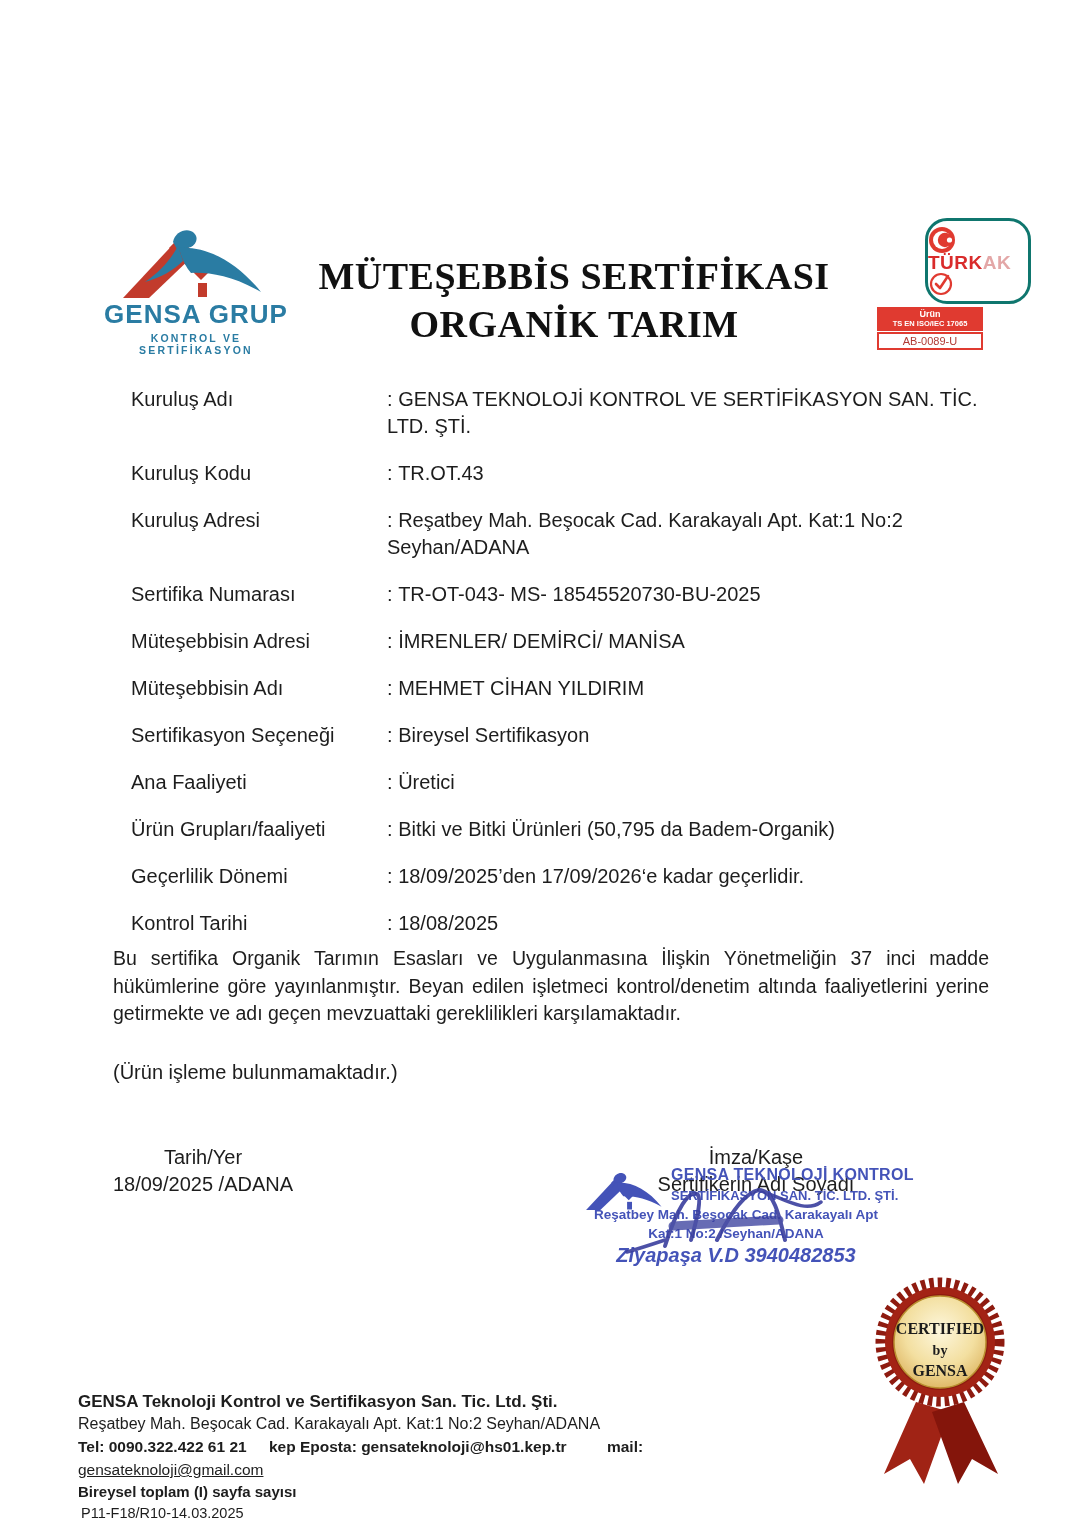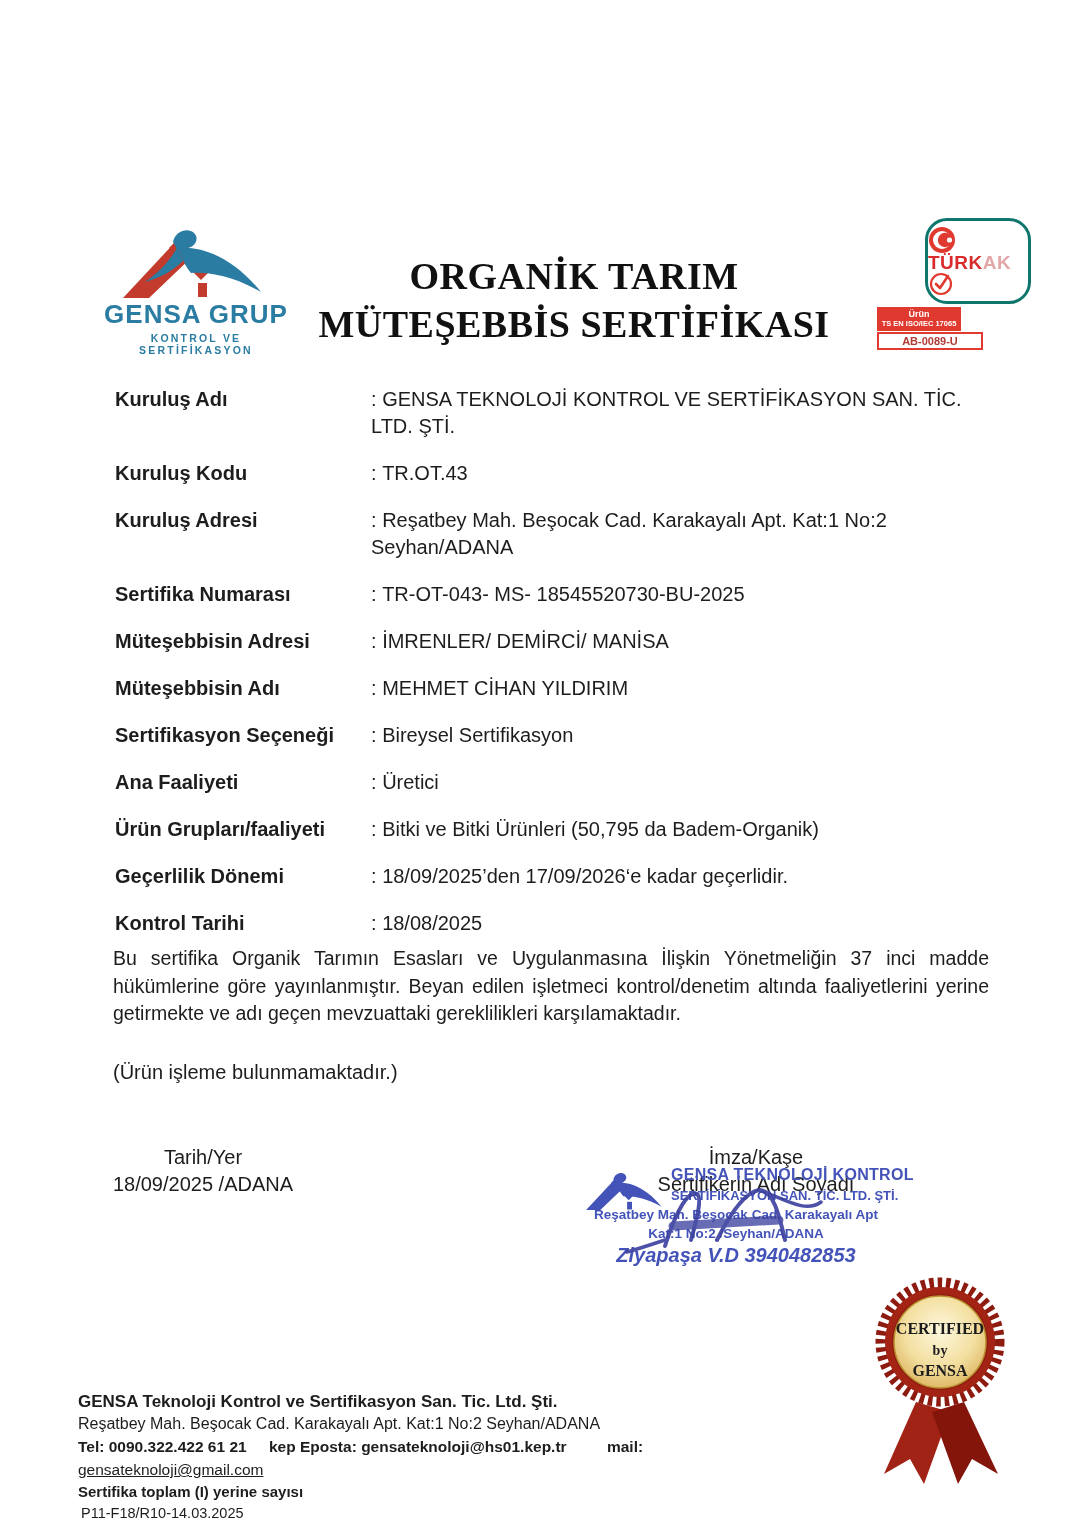--- a/index.html
+++ b/index.html
@@ -20,30 +20,30 @@
                font-family:"Liberation Serif", serif; font-weight:bold; color:#111;
                font-size:38px; line-height:48px; letter-spacing:0.5px; }
 
   .turkak { position:absolute; left:877px; top:218px; width:106px; text-align:center; }
   .turkak-box { width:106px; height:86px; border:3px solid #0f766e; border-radius:22px;
                 background:#fff; display:flex; flex-direction:column; align-items:flex-start;
                 justify-content:center; padding:3px 0;margin-left:48px; }
   .turkak-brand { font-size:19px; font-weight:bold; line-height:18px; letter-spacing:0.5px; }
   .turkak-brand .t { color:#d92b2b; }
   .turkak-brand .a { color:#e3a7a7; }
-  .turkak-band { margin-top:3px; width:84px; background:#e03a30; color:#fff; padding:2px 0 3px; }
+  .turkak-band { margin-top:3px; width:106px; background:#e03a30; color:#fff; padding:2px 0 3px; }
   .turkak-band .b1 { font-size:9px; font-weight:bold; line-height:10px; }
   .turkak-band .b2 { font-size:7.5px; font-weight:bold; line-height:9px; }
   .turkak-code { width:106px; border:2px solid #e03a30; background:#fff; color:#b03a34;
-                 font-size:11px; font-weight:bold; padding:1px 0; margin-top:1px; }
+                 font-size:11px; font-weight:normal; padding:1px 0; margin-top:1px; }
 
   
   .fields { position:absolute; left:115px; top:386px; width:874px; }
   .frow { display:flex; margin-bottom:20px; }
-  .frow .flabel { width:256px; flex:0 0 256px; font-weight:bold; font-size:20px; line-height:27px; }
+  .frow .flabel { width:256px; flex:0 0 256px; font-weight:normal; font-size:20px; line-height:27px;margin-left:16px; }
   .frow .fvalue { width:600px; flex:0 0 600px; font-size:20px; line-height:27px; }
   .frow .fvalue::before { content:":\00a0"; }
 
   
   .paragraph { position:absolute; left:113px; top:945px; width:876px; font-size:19.5px;
                line-height:27.5px; text-align:justify; }
   .note { position:absolute; left:113px; top:1061px; font-size:20px; }
 
   .signoff { position:absolute; top:1144px; font-size:20px; line-height:27px; text-align:center; }
   .signoff.left  { left:112px; width:182px; }
@@ -93,22 +93,22 @@
 
       <path d="M52,14 C54,3 67,-1 73,5 C78,10 75,16 70,19 L57,23 Z" fill="#2a7ca3"></path>
       <path d="M58,20 C86,18 116,34 140,64 C112,48 88,44 70,45 C64,38 60,29 58,20 Z" fill="#2a7ca3"></path>
       <path d="M57,18 C50,31 40,43 24,54 C39,50 53,42 62,33 Z" fill="#2a7ca3"></path>
     </svg>
     <div class="logo-name">GENSA GRUP</div>
     <div class="logo-sub">KONTROL VE SERTİFİKASYON</div>
   </div>
 
   <div class="doc-title">
+    <div>MÜTEŞEBBİS SERTİFİKASI</div>
     <div>ORGANİK TARIM</div>
-    <div>MÜTEŞEBBİS SERTİFİKASI</div>
   </div>
 
   <div class="turkak">
     <div class="turkak-box">
       <svg width="30" height="28" viewBox="0 0 30 28">
         <circle cx="14" cy="14" r="13" fill="#e03a30"></circle>
         <circle cx="14" cy="14" r="9" fill="#ffffff"></circle>
         <circle cx="17" cy="14" r="7.2" fill="#e03a30"></circle>
         <circle cx="21.5" cy="14" r="2.6" fill="#ffffff"></circle>
       </svg>
@@ -235,17 +235,17 @@
     <div class="f1">GENSA Teknoloji Kontrol ve Sertifikasyon San. Tic. Ltd. Şti.</div>
     <div class="f2">Reşatbey Mah. Beşocak Cad. Karakayalı Apt. Kat:1 No:2 Seyhan/ADANA</div>
     <div class="f3">
       <span>Tel:</span>
       <span>0090.322.422 61 21</span><span class="gap"></span>
       <span>kep Eposta:</span>
       <span>gensateknoloji@hs01.kep.tr</span><span class="gap"></span><span class="gap"></span>
       <span>mail:</span>
       <span class="mail-link">gensateknoloji@gmail.com</span>
     </div>
-    <div class="f4">Sertifika toplam (I) yerine sayısı</div>
+    <div class="f4">Bireysel toplam (I) sayfa sayısı</div>
     <div class="f5">P11-F18/R10-14.03.2025</div>
   </div>
 
 </div>
 
 </body></html>

